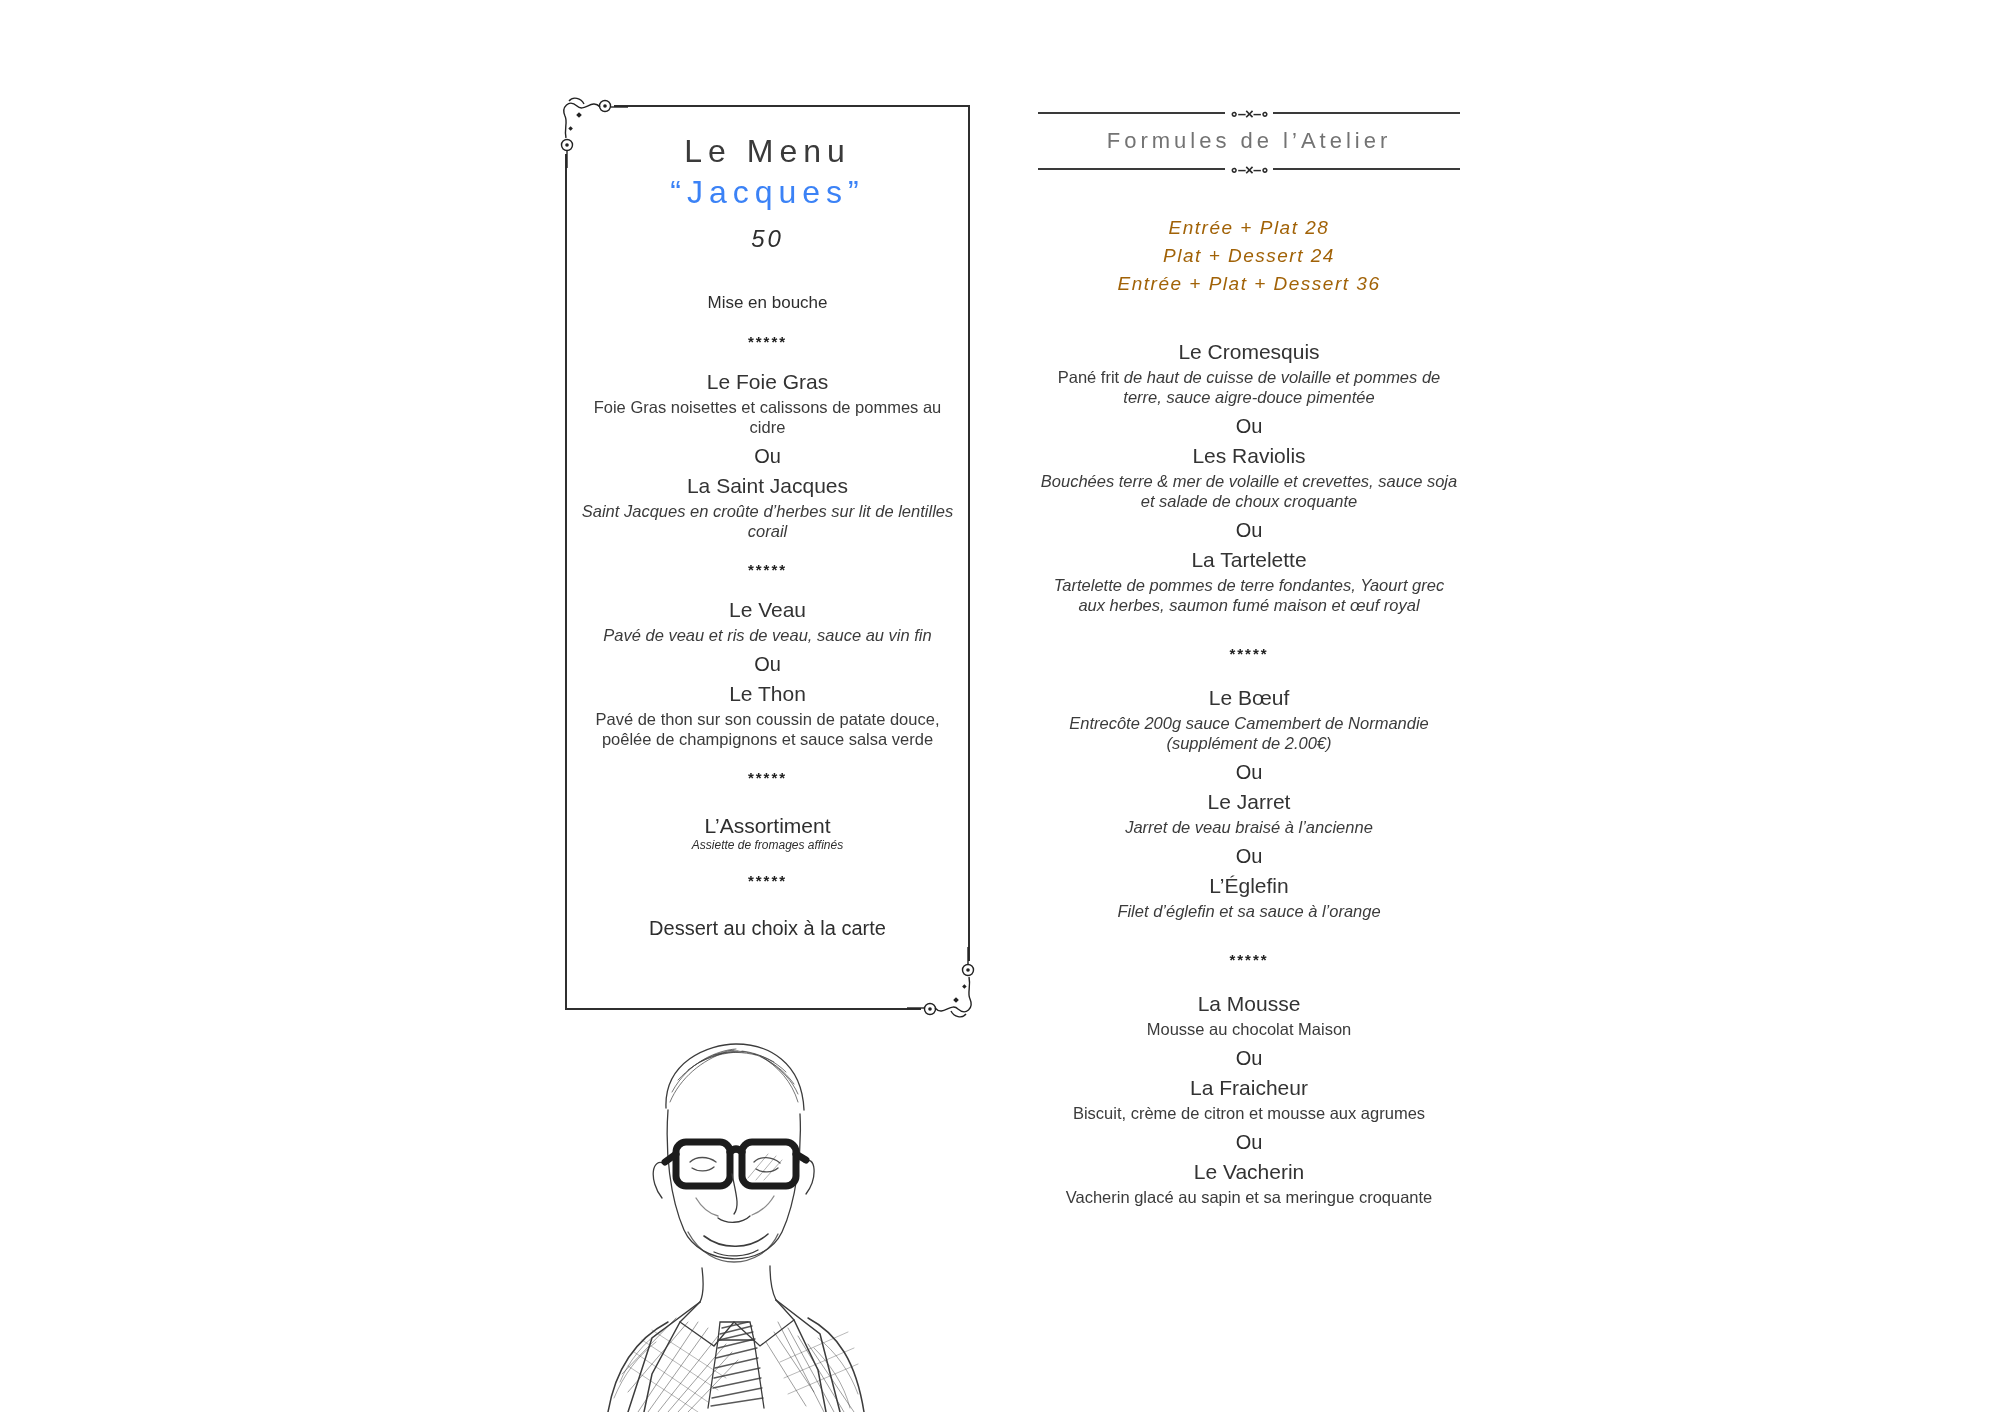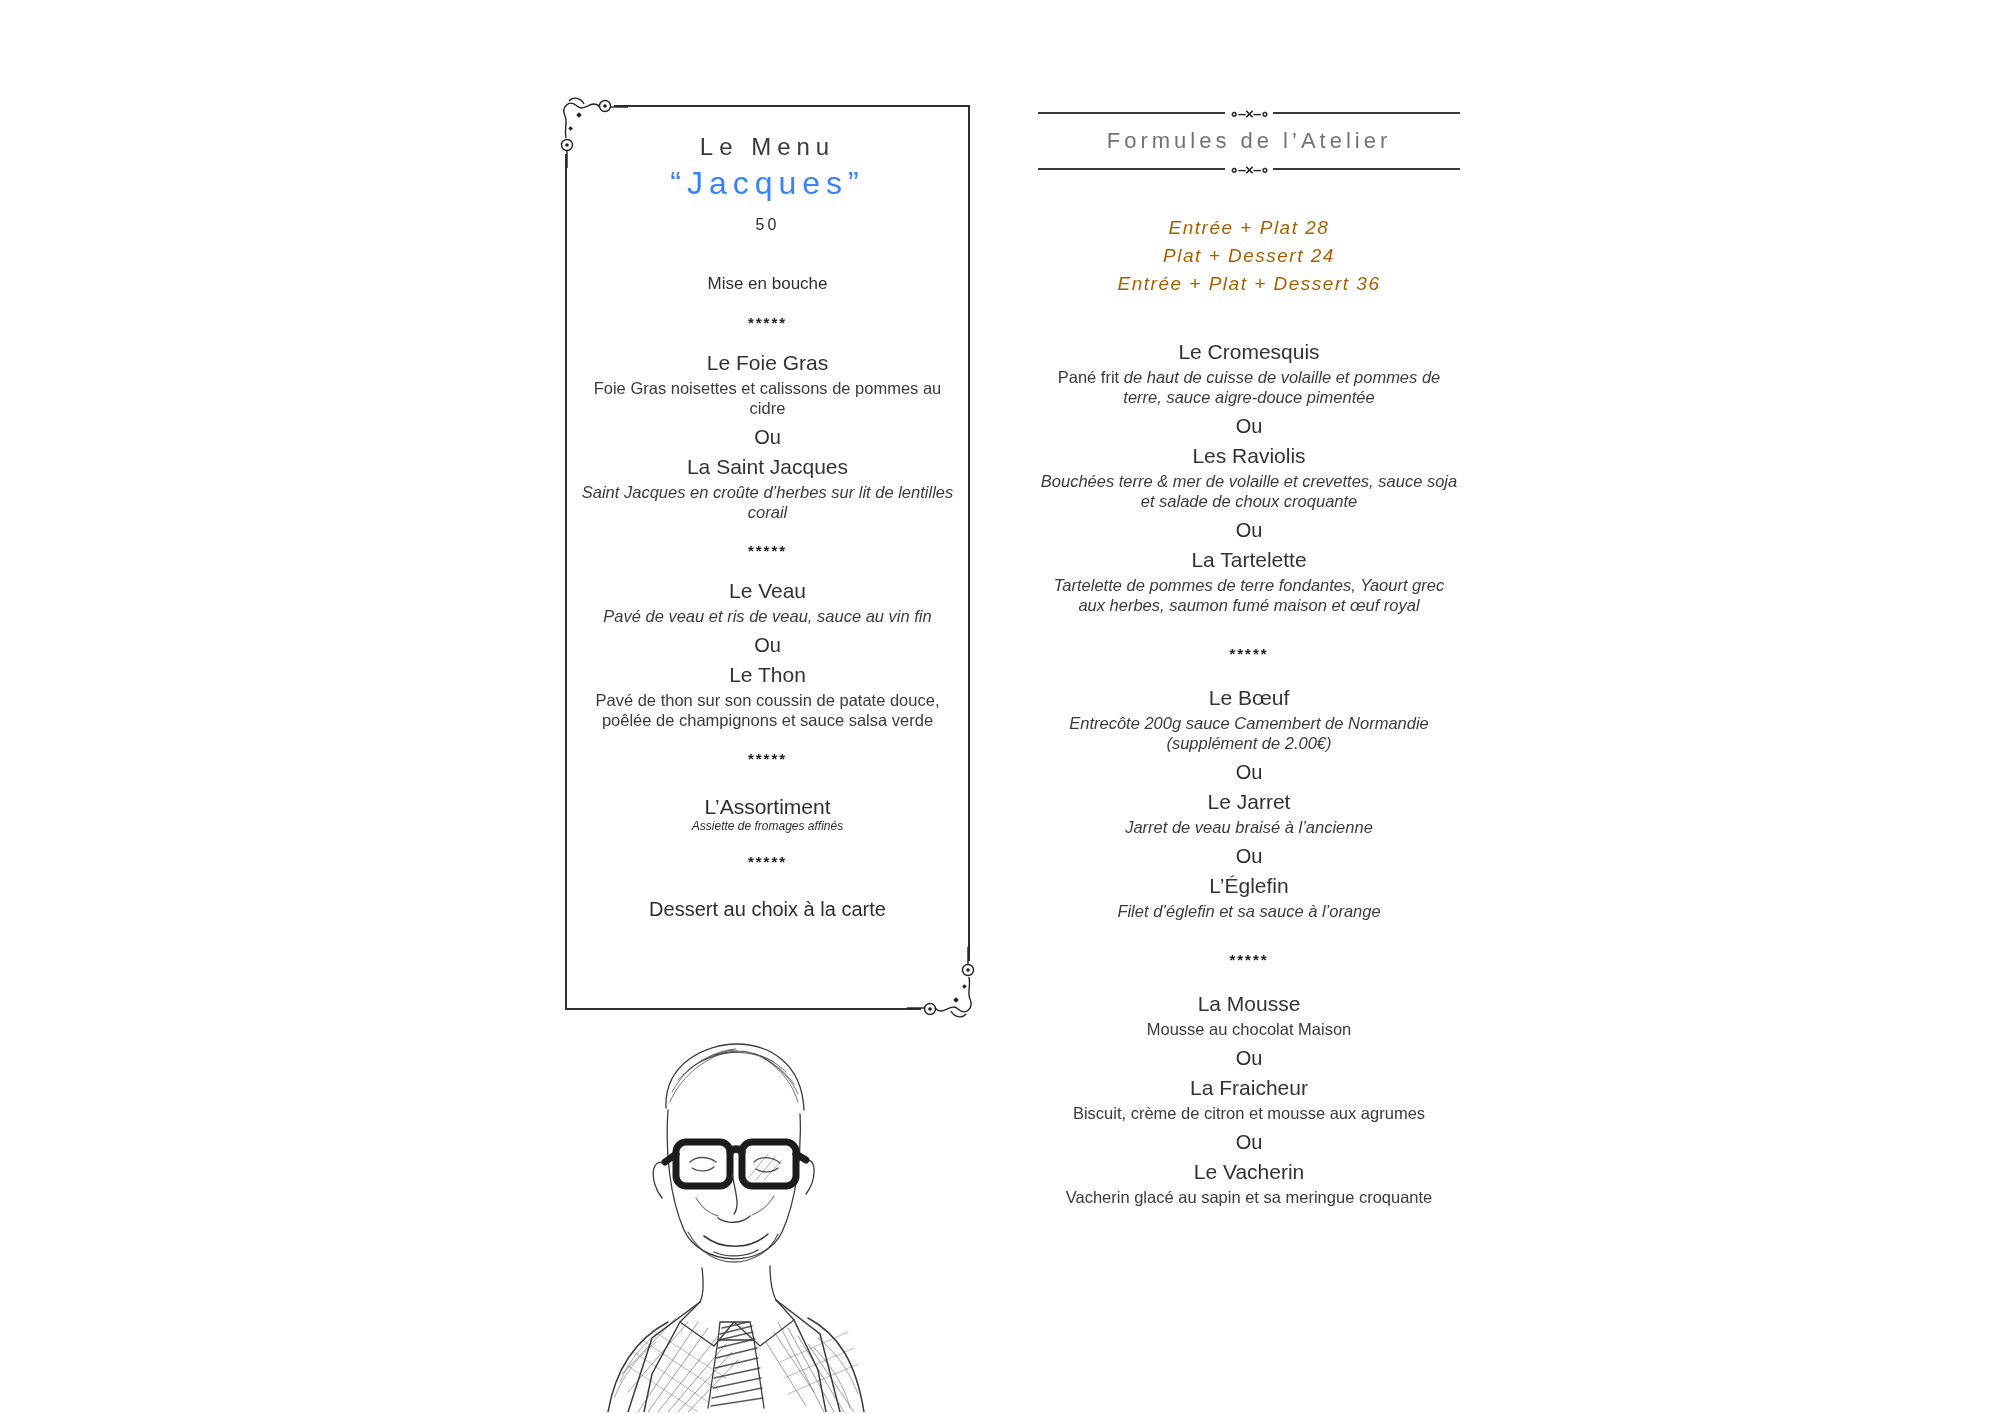--- a/index.html
+++ b/index.html
@@ -16,23 +16,23 @@
   .menu-box {
     position:absolute; left:565px; top:105px;
     width:405px; height:905px;
     border:2px solid #2f2f2f;
     text-align:center;
   }
   .corner { position:absolute; }
   .corner.tl { left:-13px; top:-13px; }
   .corner.br { right:-13px; bottom:-13px; transform:rotate(180deg); }
 
-  .lm-title   { margin-top:26px; font-size:24px; letter-spacing:6px; color:#3a3a3a; }
+  .lm-title   { margin-top:26px; font-size:32px; letter-spacing:6px; color:#3a3a3a; }
   .lm-subtitle{ margin-top:4px;  font-size:32px; letter-spacing:6px; color:#3b82f6; }
-  .lm-price   { margin-top:14px; font-size:16px; letter-spacing:3px; }
+  .lm-price   { margin-top:14px; font-size:24px; font-style:italic; letter-spacing:3px; }
   .lm-mise    { margin-top:40px; font-size:17px; }
   .stars      { font-size:15px; font-weight:bold; letter-spacing:2px; color:#222; }
   .lm .stars  { margin-top:20px; }
   .dish-name  { font-size:21px; color:#333; }
   .dish-desc  { font-size:16.5px; line-height:20px; color:#3b3b3b; padding:0 14px; margin-top:3px; }
   .it         { font-style:italic; }
   .ou         { font-size:20px; margin-top:8px; }
   .lm .dish-name.first { margin-top:20px; }
   .lm .dish-name.after-ou { margin-top:6px; }
   .lm-assort  { margin-top:28px; font-size:21px; }

